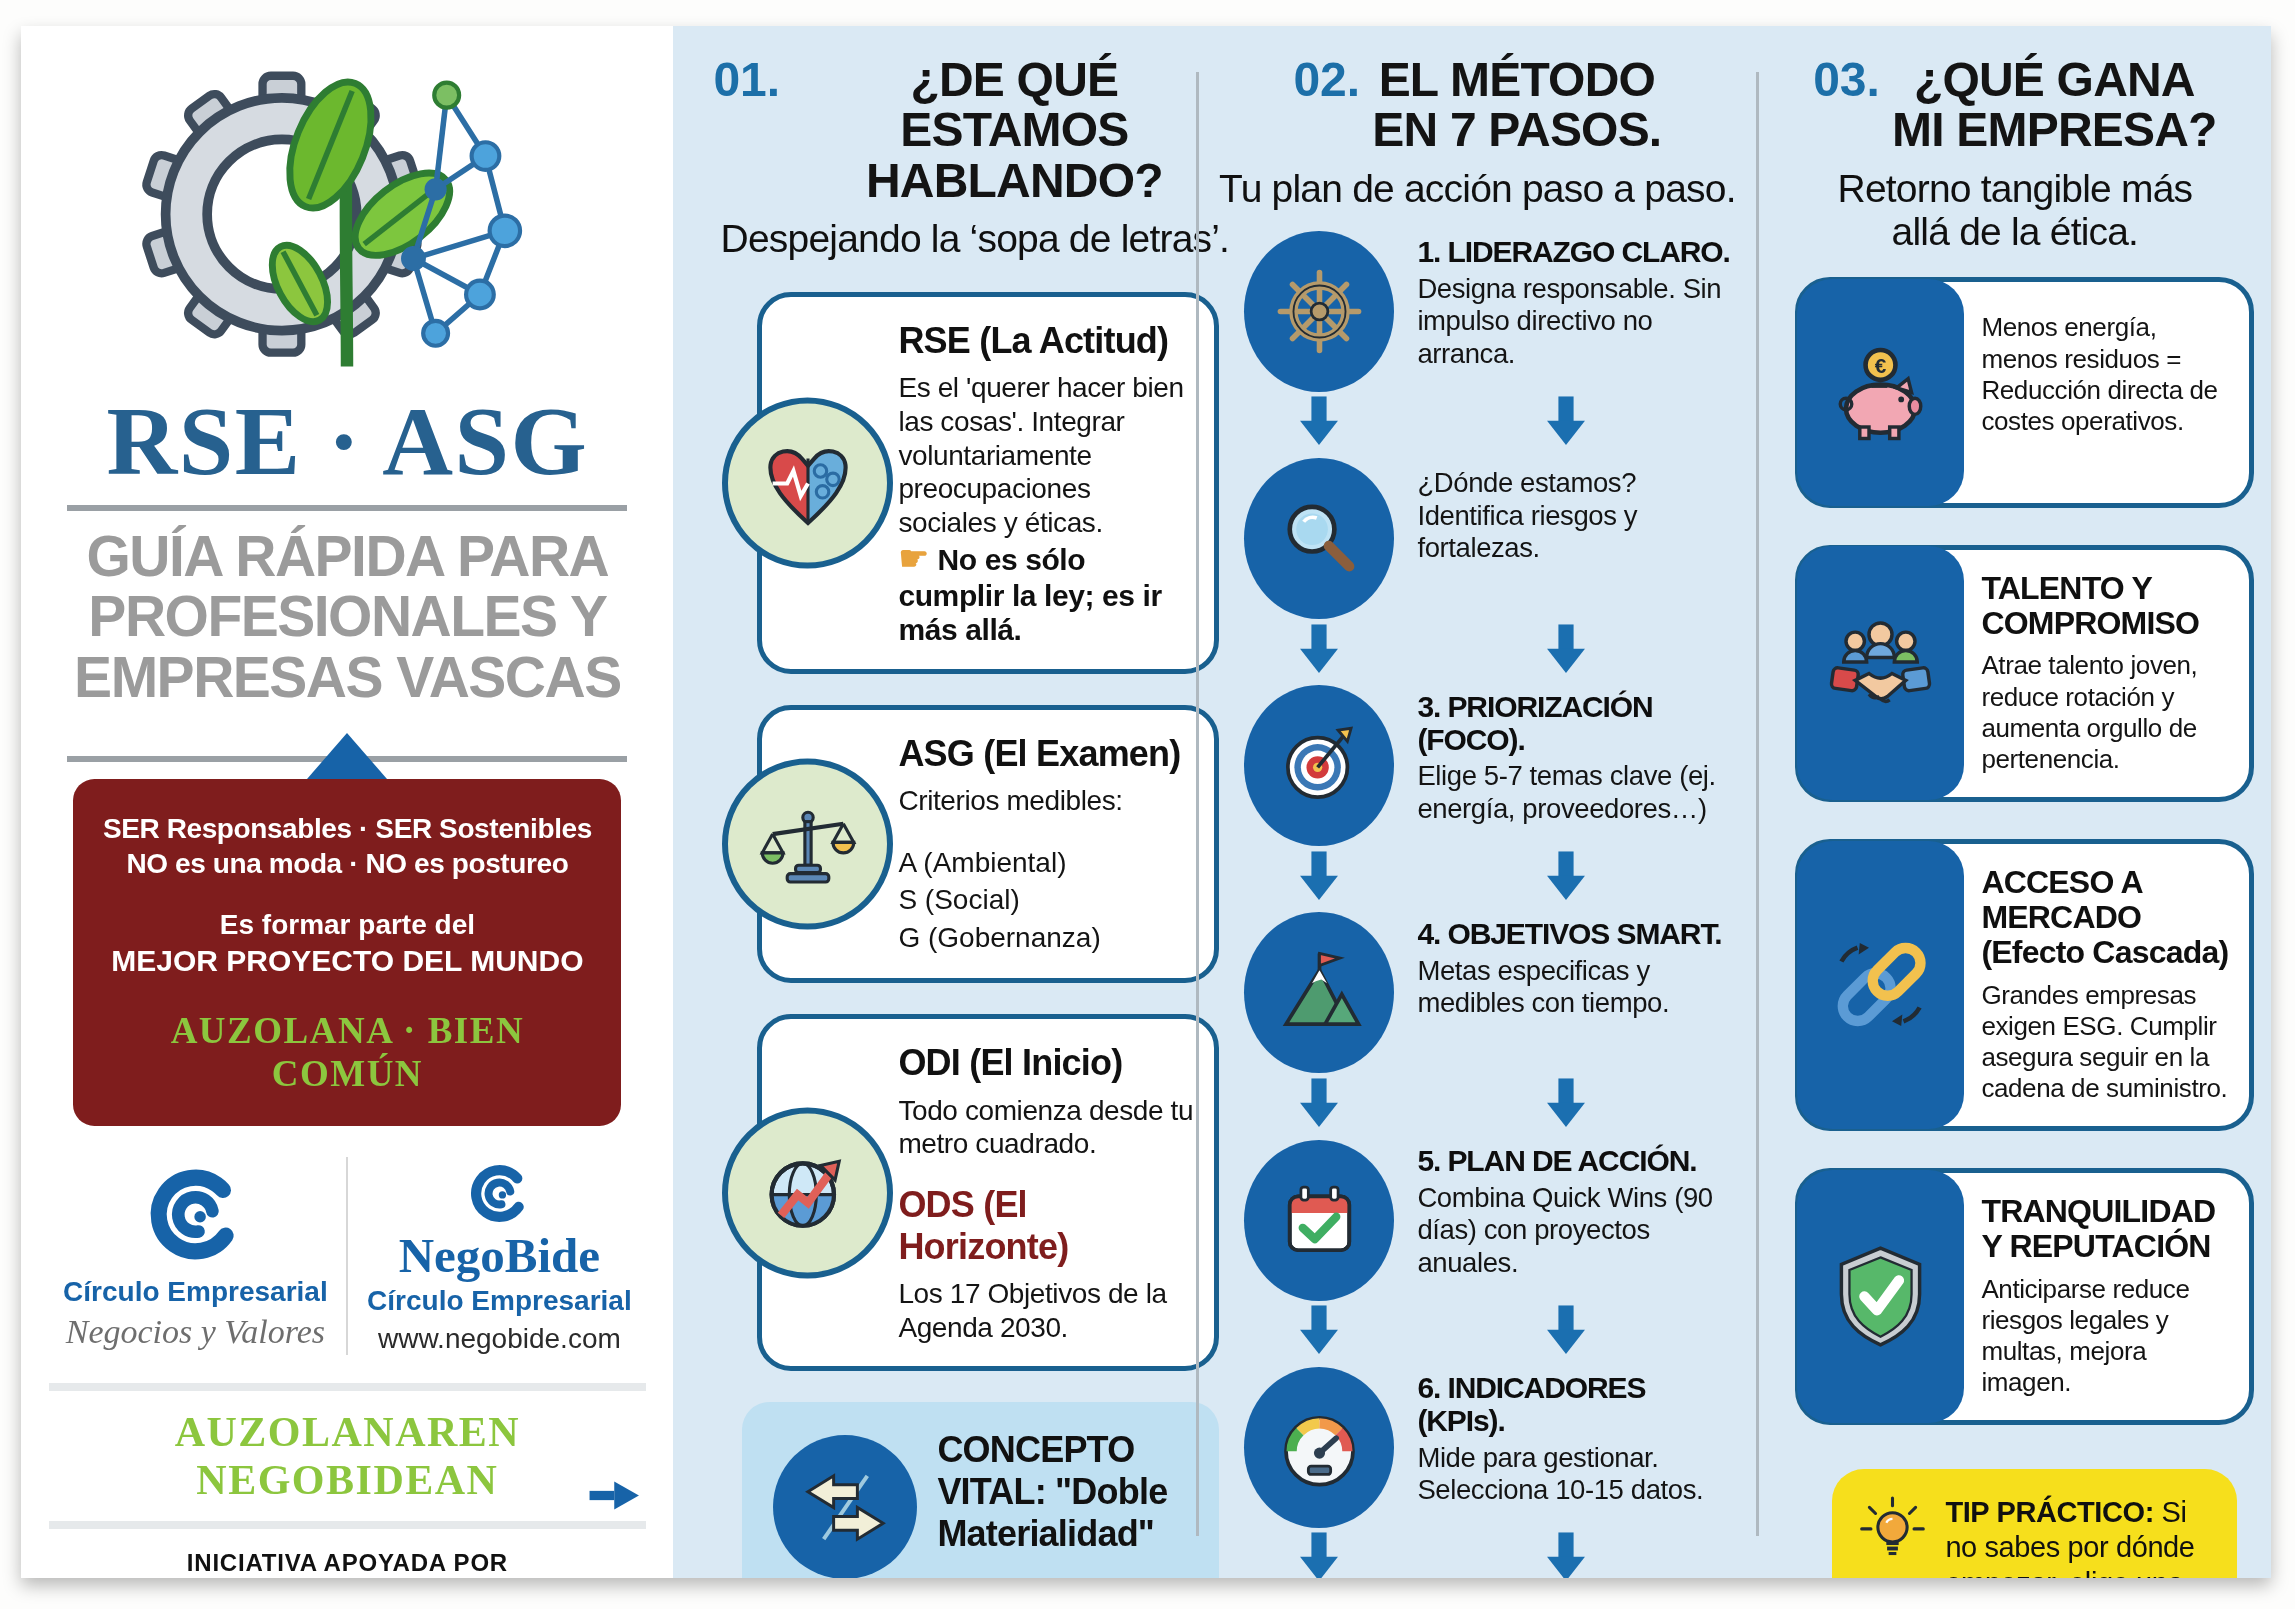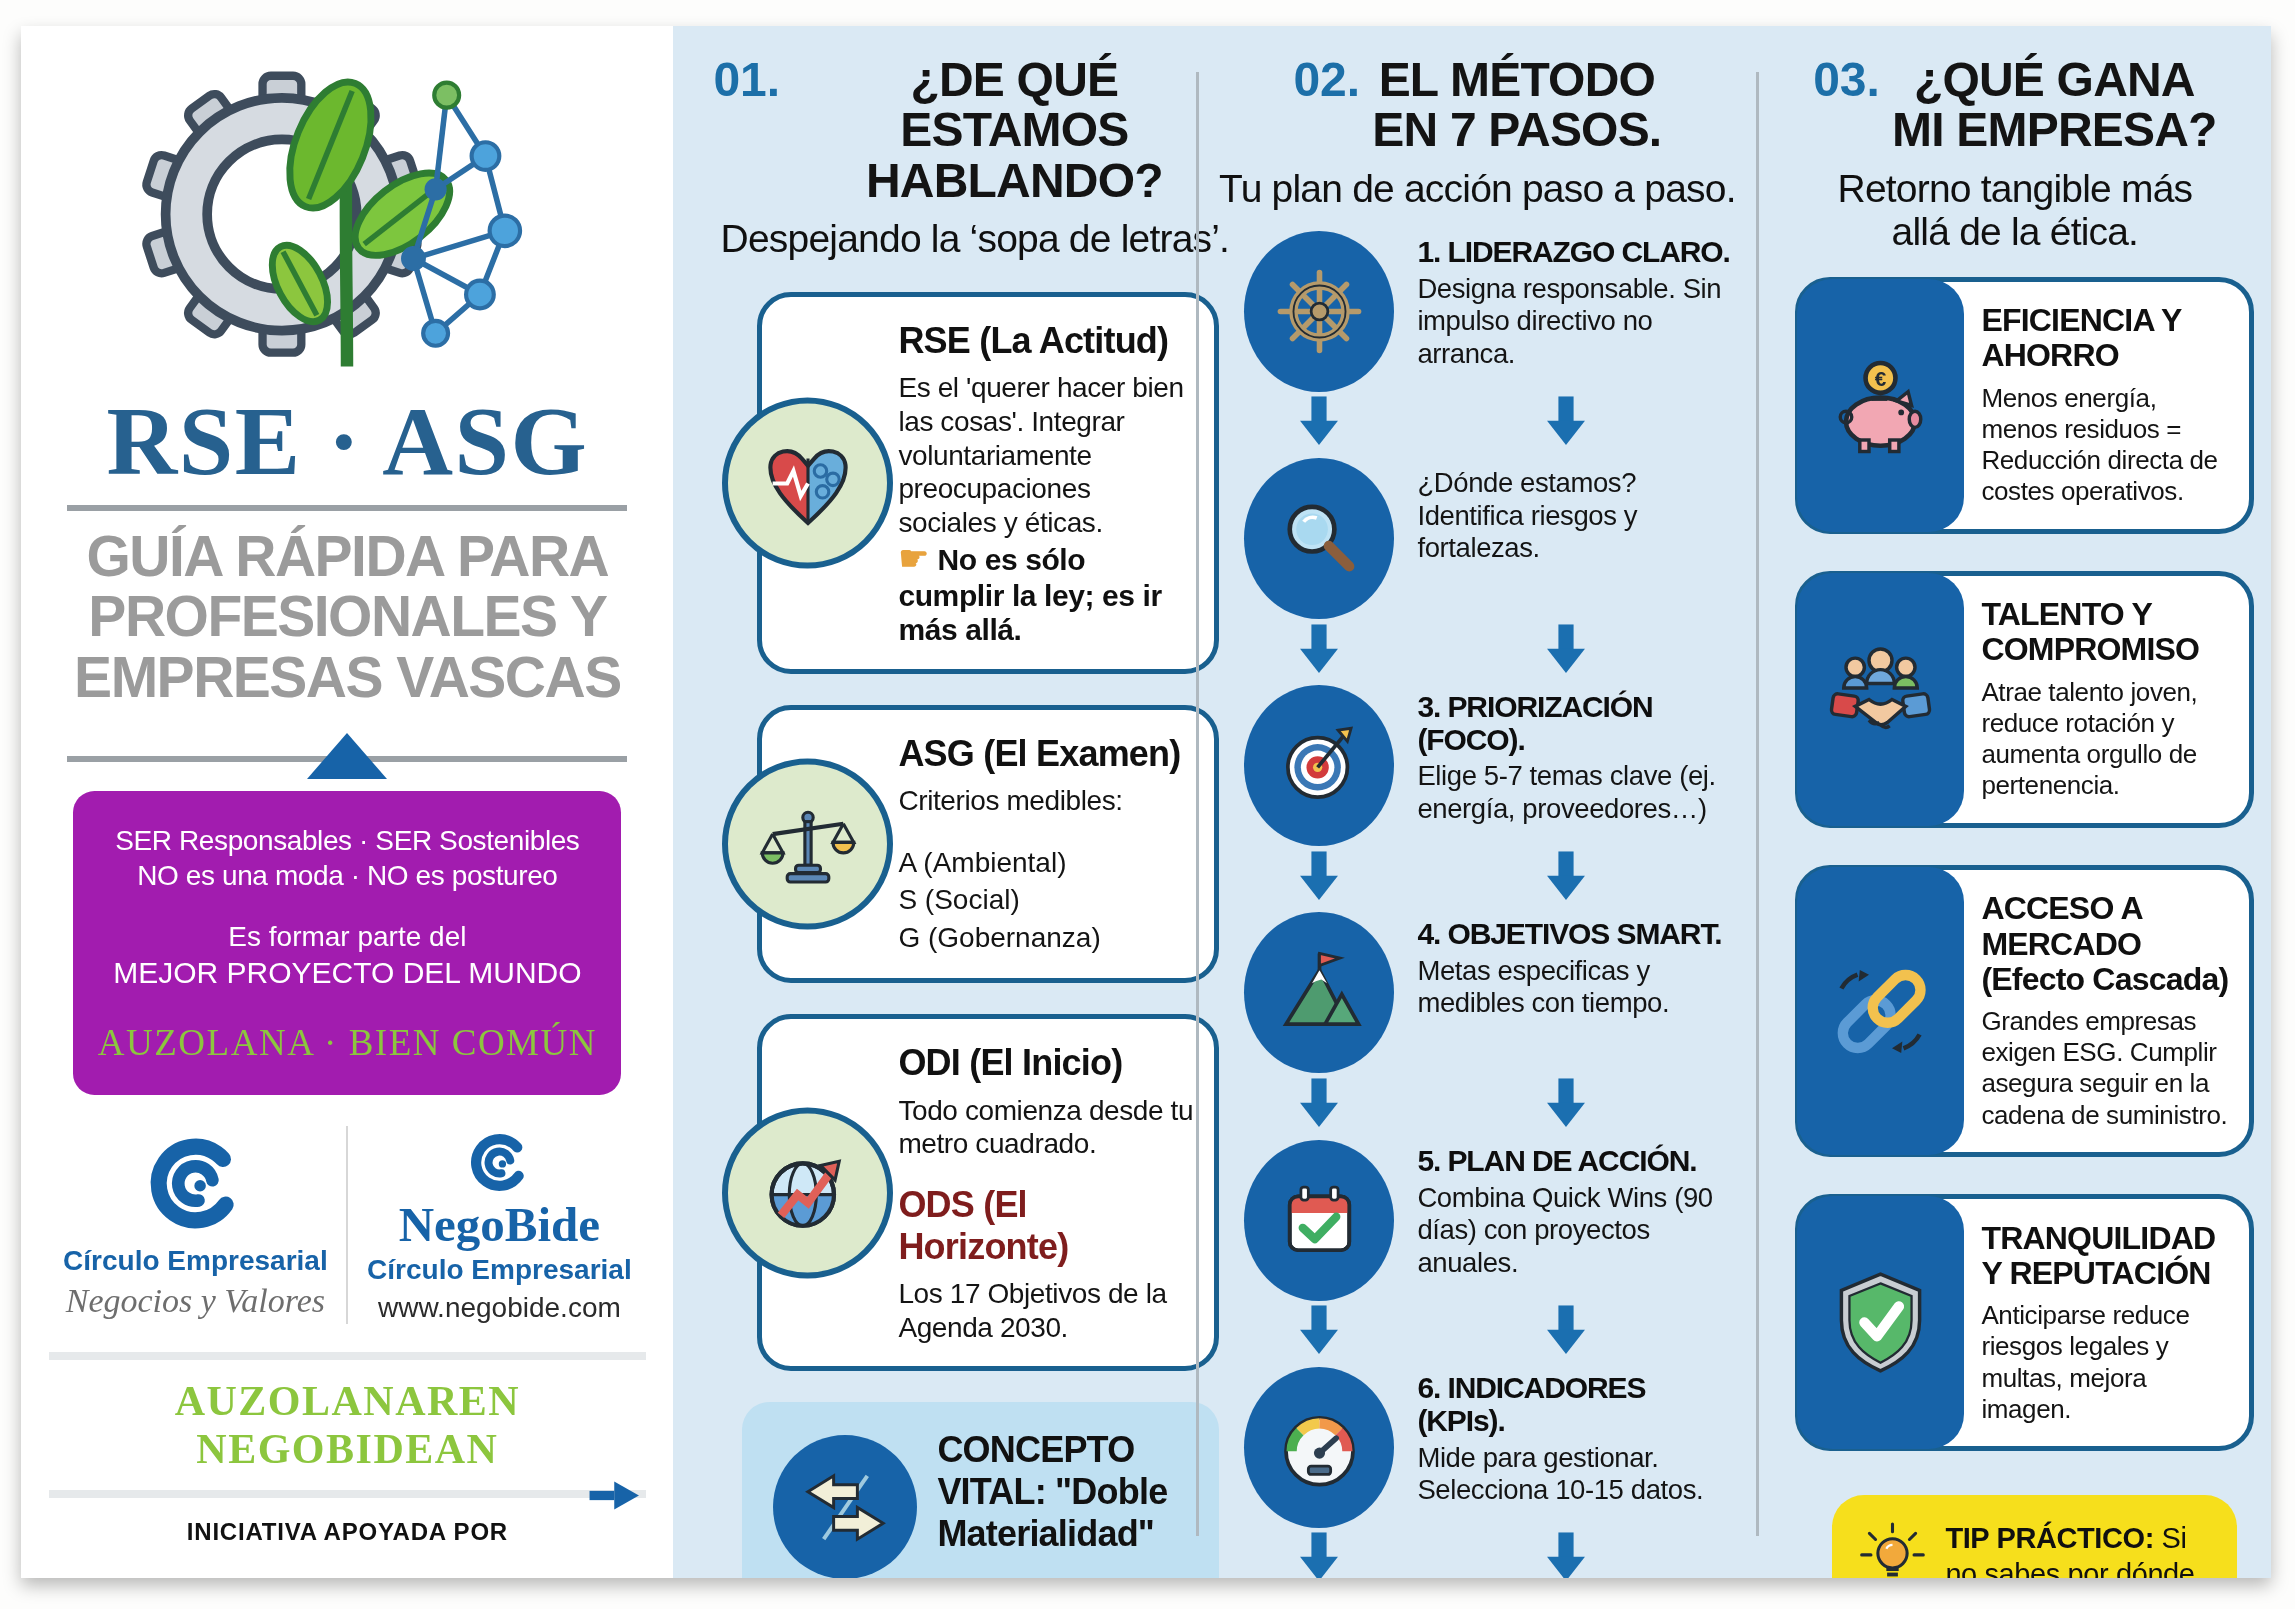--- a/index.html
+++ b/index.html
@@ -7,21 +7,21 @@
   .sheet{position:absolute;left:21.4px;top:26px;width:2250px;height:1552px;background:#DAE9F4;box-shadow:0 7.7px 17px rgba(0,0,0,.28);}
   
   .panel{position:absolute;left:0;top:0;width:652px;height:100%;background:#ffffff;text-align:center;overflow:hidden;}
   .logo-main{margin-top:10.7px;}
   .brand{font-family:"Liberation Serif",serif;font-weight:bold;font-size:98px;color:#27618F;letter-spacing:1.5px;line-height:1;margin-top:-4.6px;}
   .rule{height:5.4px;background:#9AA0A5;margin:15.3px 46px 15.3px 46px;}
   .gray-title{font-weight:bold;font-size:57px;color:#9B9B9B;line-height:1.06;letter-spacing:-1.5px;}
   .callout{position:relative;margin-top:26px;}
   .callout .cl-rule{position:absolute;top:23px;left:46px;right:46px;height:5.4px;background:#9AA0A5;}
   .tri{position:relative;width:0;height:0;margin:0 auto;border-left:40px solid transparent;border-right:40px solid transparent;border-bottom:46px solid #1763A8;}
-  .bluebox{position:relative;background:#a21caf;border-radius:21.4px;margin:12px 52px;padding:32px 20px 31px 20px;color:#fff;font-weight:normal;}
+  .bluebox{position:relative;background:#7f1d1d;border-radius:21.4px;margin:0 52px;padding:32px 20px 31px 20px;color:#fff;font-weight:bold;}
   .bb-l1,.bb-l2{font-size:28px;line-height:1.25;letter-spacing:-0.4px;}
   .bb-l3{font-size:28px;margin-top:27.5px;}
   .bb-l4{font-size:30px;margin-top:3.1px;}
   .bb-accent{font-family:"Liberation Serif",serif;font-size:37px;color:#8CC63E;letter-spacing:1.5px;margin-top:31px;}
   .logos-row{display:flex;margin:31px 23px 0 23px;}
   .logo-half{flex:1;padding:0 7.7px;}
   .logo-half.first{border-right:2.3px solid #d7d7d7;}
   .org-name{font-weight:bold;font-size:28px;color:#1763A8;margin-top:4.6px;}
   .org-tag{font-family:"Liberation Serif",serif;font-style:italic;font-size:34px;color:#6e6e6e;margin-top:4.6px;}
   .org-big{font-family:"Liberation Serif",serif;font-weight:bold;font-size:49px;color:#1763A8;line-height:1;margin-top:1.5px;}
@@ -502,21 +502,20 @@
             <ellipse cx="50" cy="64" rx="30" ry="21" fill="#F2A7B3" stroke="#222b33" stroke-width="4"></ellipse>
             <polygon points="64,46 74,38 77,50" fill="#F2A7B3" stroke="#222b33" stroke-width="3"></polygon>
             <ellipse cx="80" cy="62" rx="5" ry="7" fill="#E88CA0" stroke="#222b33" stroke-width="3"></ellipse>
             <rect x="32" y="80" width="8" height="10" fill="#F2A7B3" stroke="#222b33" stroke-width="3"></rect>
             <rect x="58" y="80" width="8" height="10" fill="#F2A7B3" stroke="#222b33" stroke-width="3"></rect>
             <circle cx="68" cy="56" r="2.5" fill="#222b33"></circle>
             <circle cx="20" cy="60" r="5" fill="none" stroke="#222b33" stroke-width="3"></circle>
             <line x1="42" y1="44" x2="56" y2="44" stroke="#222b33" stroke-width="4"></line>
           </svg>
         </div>
-        <div class="b-title">EFICIENCIA Y AHORRO</div>
         <div class="b-body">Menos energía, menos residuos = Reducción directa de costes operativos.</div>
       </div>
 
       <div class="bcard">
         <div class="bicon">
           <svg viewBox="0 0 100 100" width="115" height="115">
             <circle cx="28" cy="22" r="8" fill="#F2C9A0" stroke="#222b33" stroke-width="3"></circle>
             <circle cx="50" cy="16" r="10" fill="#F2C9A0" stroke="#222b33" stroke-width="3"></circle>
             <circle cx="72" cy="22" r="8" fill="#F2C9A0" stroke="#222b33" stroke-width="3"></circle>
             <path d="M18 40 a10 10 0 0 1 20 0 z" fill="#5B9BD5" stroke="#222b33" stroke-width="3"></path>

